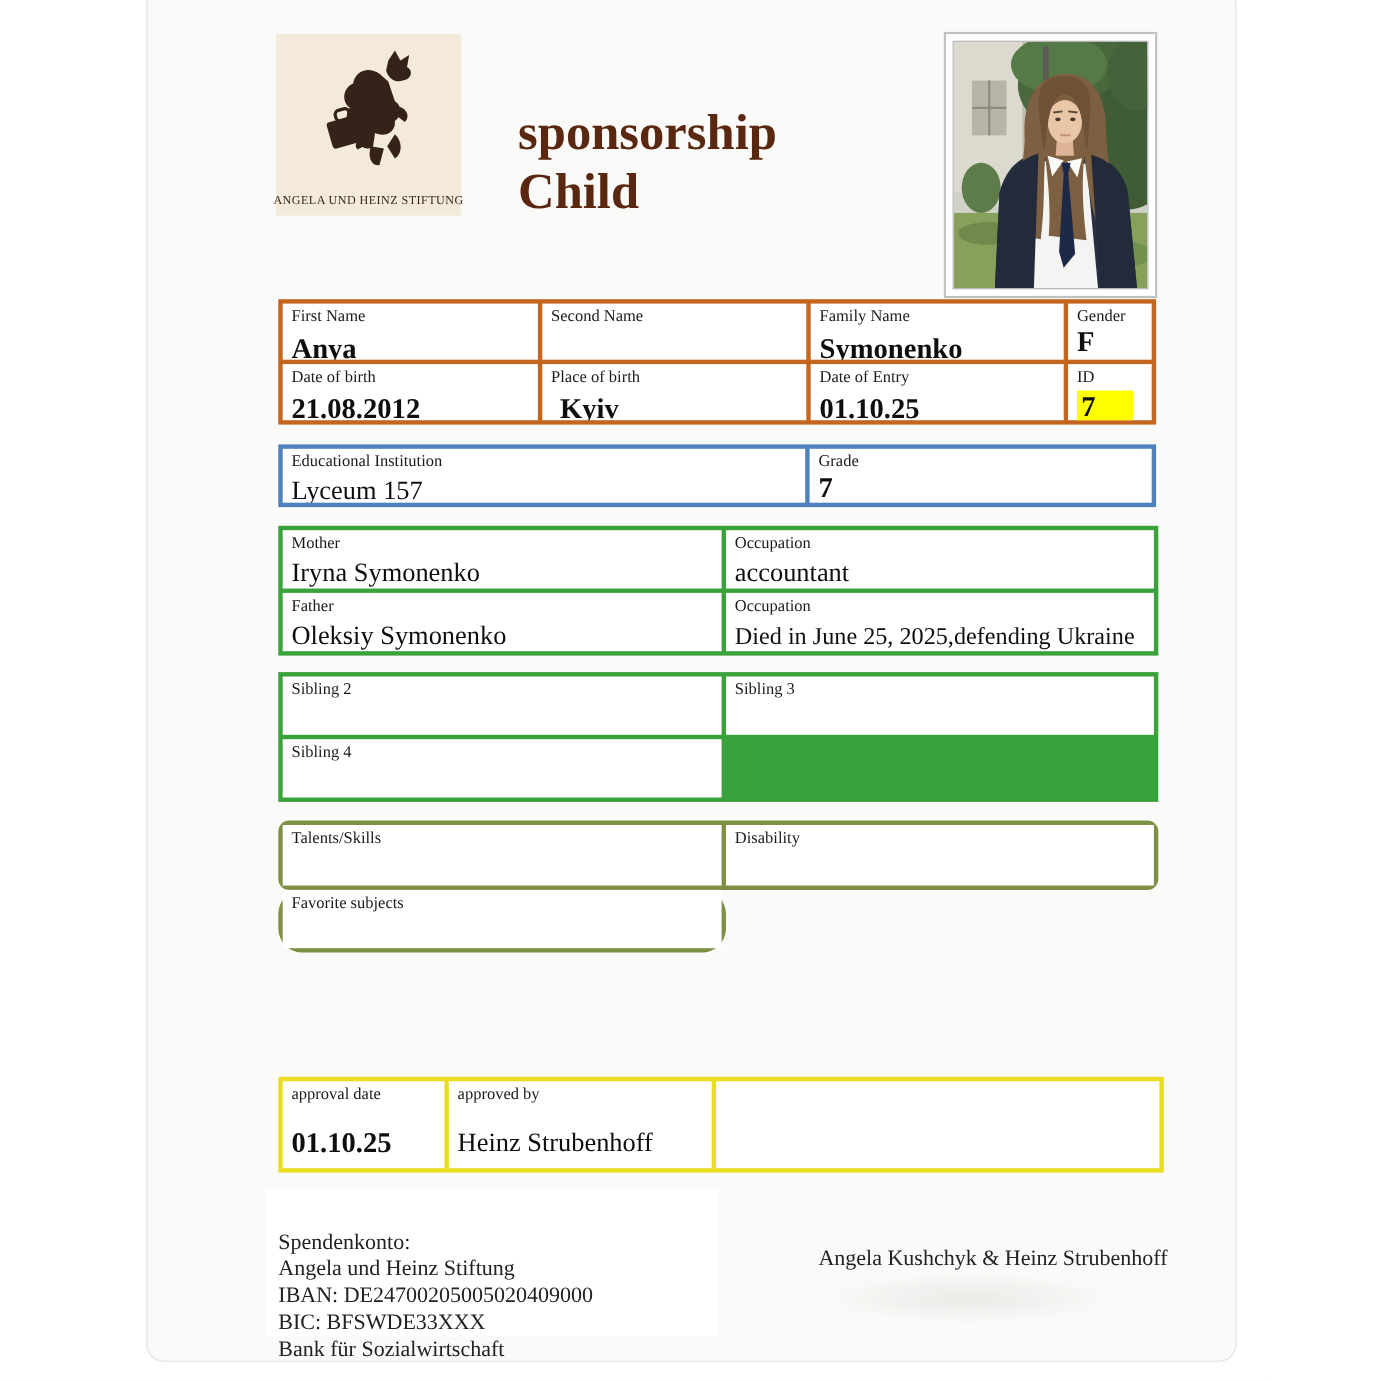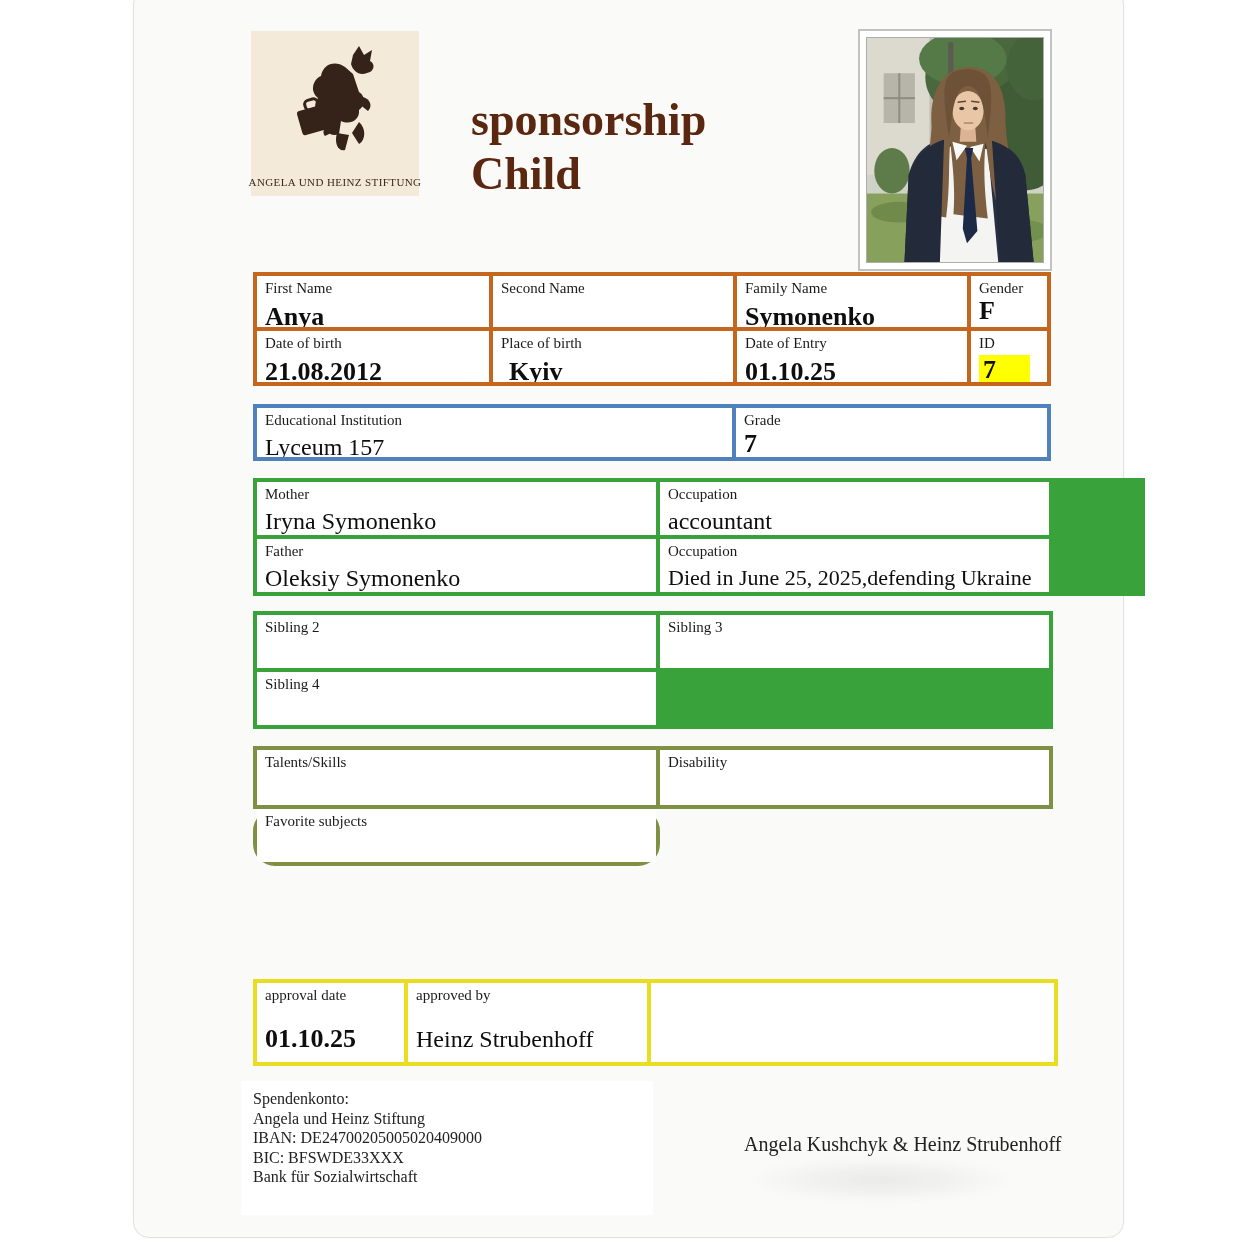--- a/index.html
+++ b/index.html
@@ -39,35 +39,35 @@
   
   .sect{display:grid;gap:4px;padding:4px;box-sizing:border-box;}
   .sect .cell{background:#ffffff;padding:3px 10px 4px 8px;display:flex;flex-direction:column;overflow:hidden;}
   .lbl{font-size:15px;line-height:1.25;color:#1a1a1a;}
   .val{font-size:24px;line-height:1.15;margin-top:4px;color:#0e0e0e;white-space:nowrap;}
   .val.b{font-weight:bold;font-size:26px;}
   .s-personal{left:119px;top:283px;width:798px;background:var(--personal-border,#c4661e);
     grid-template-columns:232px 240px 230px 76px;grid-auto-rows:51px;}
   .s-education{left:119px;top:415px;width:798px;background:var(--education-border,#4f81bd);
     grid-template-columns:475px 311px;grid-auto-rows:49px;}
-  .s-family{left:119px;top:489px;width:892px;background:var(--family-border,#3aa23a);
+  .s-family{left:119px;top:489px;width:800px;background:var(--family-border,#3aa23a);
     grid-template-columns:399px 389px;grid-auto-rows:53px;}
   .s-siblings{left:119px;top:622px;width:800px;background:var(--family-border,#3aa23a);
     grid-template-columns:399px 389px;grid-auto-rows:53px;}
   .s-talents{left:119px;top:757px;width:800px;background:var(--talents-border,#7e9043);
-    grid-template-columns:399px 389px;grid-auto-rows:55px;}
+    grid-template-columns:399px 389px;grid-auto-rows:55px;border-radius:10px;}
   .s-favorite{left:119px;top:820px;width:407px;background:var(--talents-border,#7e9043);
     grid-template-columns:399px;grid-auto-rows:53px;padding-top:0;border-radius:22px;}
   .s-approval{left:119px;top:990px;width:805px;background:var(--approval-border,#e9dc21);
     grid-template-columns:147px 239px 403px;grid-auto-rows:79px;}
   .s-approval .val{margin-top:auto;margin-bottom:4px;}
   .id-hl{display:inline-block;background:var(--id-highlight,#ffff00);width:88%;padding-left:4px;box-sizing:border-box;}
   
   .footer-box{left:107px;top:1092px;width:412px;height:134px;background:#ffffff;}
-  .bank{left:119px;top:1100px;font-size:16px;line-height:1.22;color:#222222;}
+  .bank{left:119px;top:1128px;font-size:20px;line-height:1.22;color:#222222;}
   .signature{left:610px;top:1144px;font-size:20px;color:#222222;white-space:nowrap;}
   .smudge{left:612px;top:1168px;width:270px;height:46px;border-radius:50%;
     background:radial-gradient(closest-side,rgba(190,190,188,0.28),rgba(190,190,188,0));
     filter:blur(3px);}
 </style>
 </head>
 <body>
 
 <div class="card">
 

